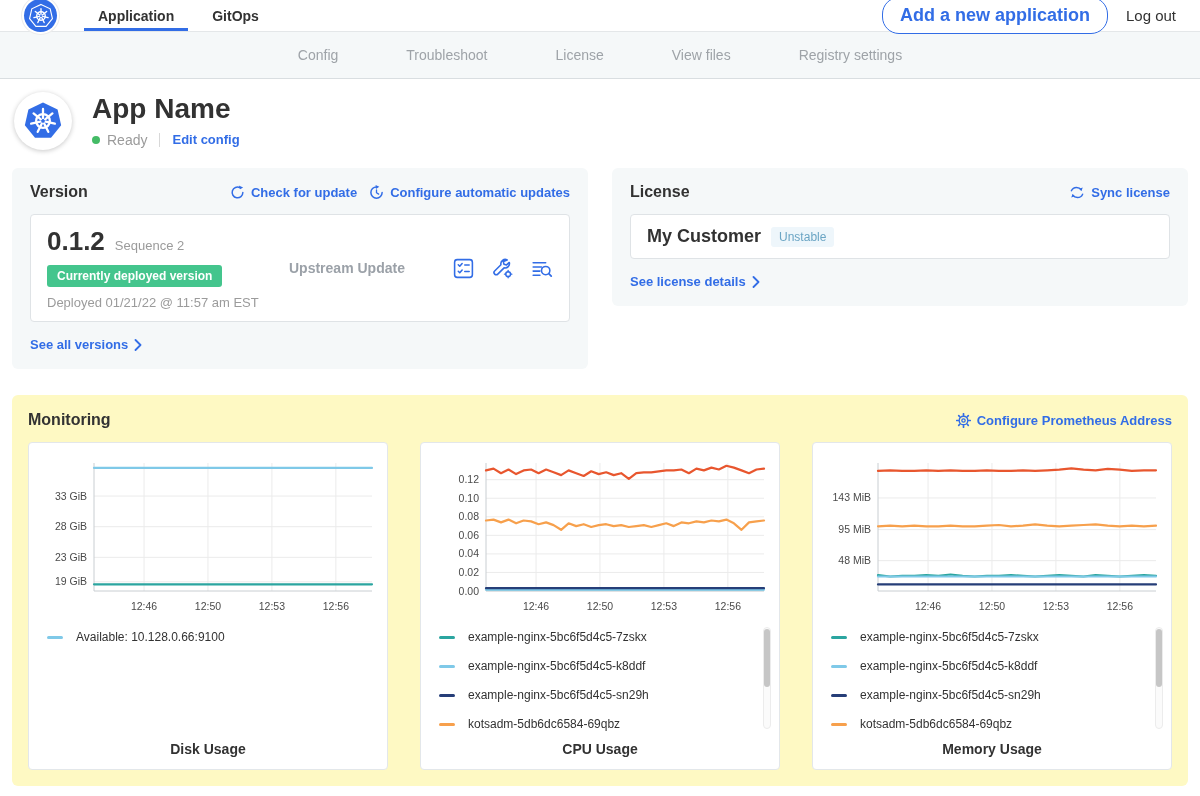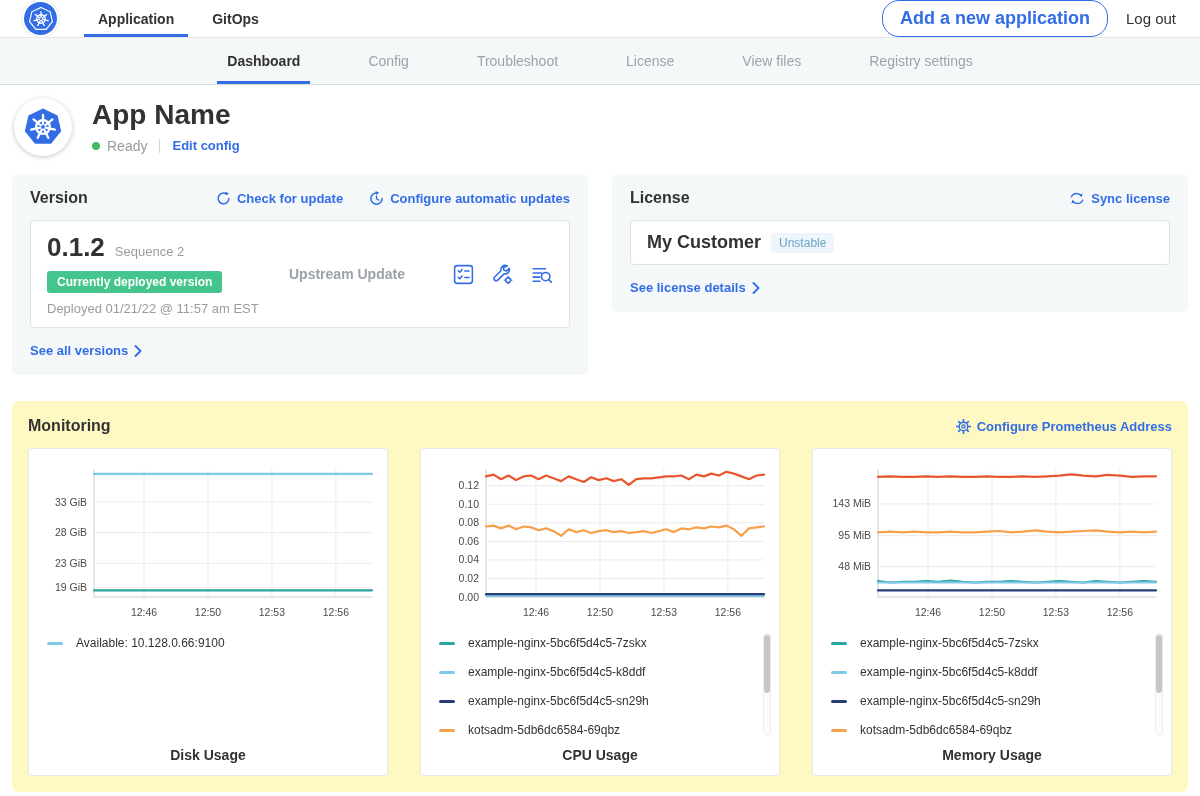--- a/index.html
+++ b/index.html
@@ -1,20 +1,20 @@
 <!DOCTYPE html>
 <html><head>
 <meta charset="utf-8">
 <style>
   * { box-sizing: border-box; }
   html,body { width:1200px; height:796px; margin:0; overflow:hidden;
     background:#fff; font-family:"Liberation Sans", sans-serif; color:#323232; }
 
   
-  .top-nav { height:38px; display:flex; align-items:stretch; padding:0 24px;
+  .top-nav { height:32px; display:flex; align-items:stretch; padding:0 24px;
     border-bottom:1px solid #e4e7e9; background:#fff; }
   .brand { display:flex; align-items:center; margin-right:22px; }
   .brand-circle { width:33px; height:33px; border-radius:50%; background:#326de6;
     display:flex; align-items:center; justify-content:center;
     box-shadow:0 0 0 2px #fff, 0 0 0 3px #ececec; }
   .top-tab { display:flex; align-items:center; padding:0 4px; margin:0 15px;
     font-size:14px; font-weight:700; color:#323232; position:relative; cursor:pointer; }
   .top-tab.active::after { content:""; position:absolute; left:-10px; right:-10px;
     bottom:0; height:3px; background:#326de6; }
   .top-actions { margin-left:auto; display:flex; align-items:center; gap:18px; }
@@ -42,21 +42,21 @@
   .dot { width:8px; height:8px; border-radius:50%; background:#44bb66; margin-right:7px; }
   .sep-bar { width:1px; height:14px; background:#d8d8d8; margin:0 12px; }
   .link { color:#326de6; font-weight:700; font-size:13px; display:inline-flex;
     align-items:center; gap:6px; cursor:pointer; white-space:nowrap; }
 
   
   .cards-row { display:flex; gap:24px; align-items:flex-start; margin:4px 12px 0; }
   .card { flex:1; background:#f5f8f9; border-radius:6px; padding:15px 18px 16px; }
   .card-head { display:flex; align-items:center; }
   .card-title { font-size:16px; font-weight:700; }
-  .card-links { margin-left:auto; display:flex; gap:26px;align-items:flex-end; }
+  .card-links { margin-left:auto; display:flex; gap:12px;align-items:flex-end; }
   .inner-card { background:#fff; border:1px solid #dfe3e6; border-radius:4px;
     margin-top:13px; padding:11px 16px; }
   .version-inner { display:flex; align-items:center; }
   .v-left { width:242px; }
   .v-row { display:flex; align-items:baseline; }
   .v-num { font-size:26px; font-weight:700; }
   .v-seq { font-size:13px; color:#9b9b9b; margin-left:10px; }
   .badge-green { display:inline-block; background:#44c58d; color:#fff; font-size:12px;
     font-weight:700; padding:4px 10px; border-radius:3px; margin-top:8px; }
   .v-deployed { font-size:13px; color:#9b9b9b; margin-top:8px; }
@@ -120,23 +120,20 @@
   <div class="top-tab">
     <span>GitOps</span>
   </div>
   <div class="top-actions">
     <button class="add-btn">Add a new application</button>
     <span class="logout">Log out</span>
   </div>
 </header>
 
 <nav class="sub-nav">
-  <div class="sub-tab active">
-      <span>Dashboard</span>
-    </div>
   <div class="sub-tab">
       <span>Config</span>
     </div>
   <div class="sub-tab">
       <span>Troubleshoot</span>
     </div>
   <div class="sub-tab">
       <span>License</span>
     </div>
   <div class="sub-tab">

